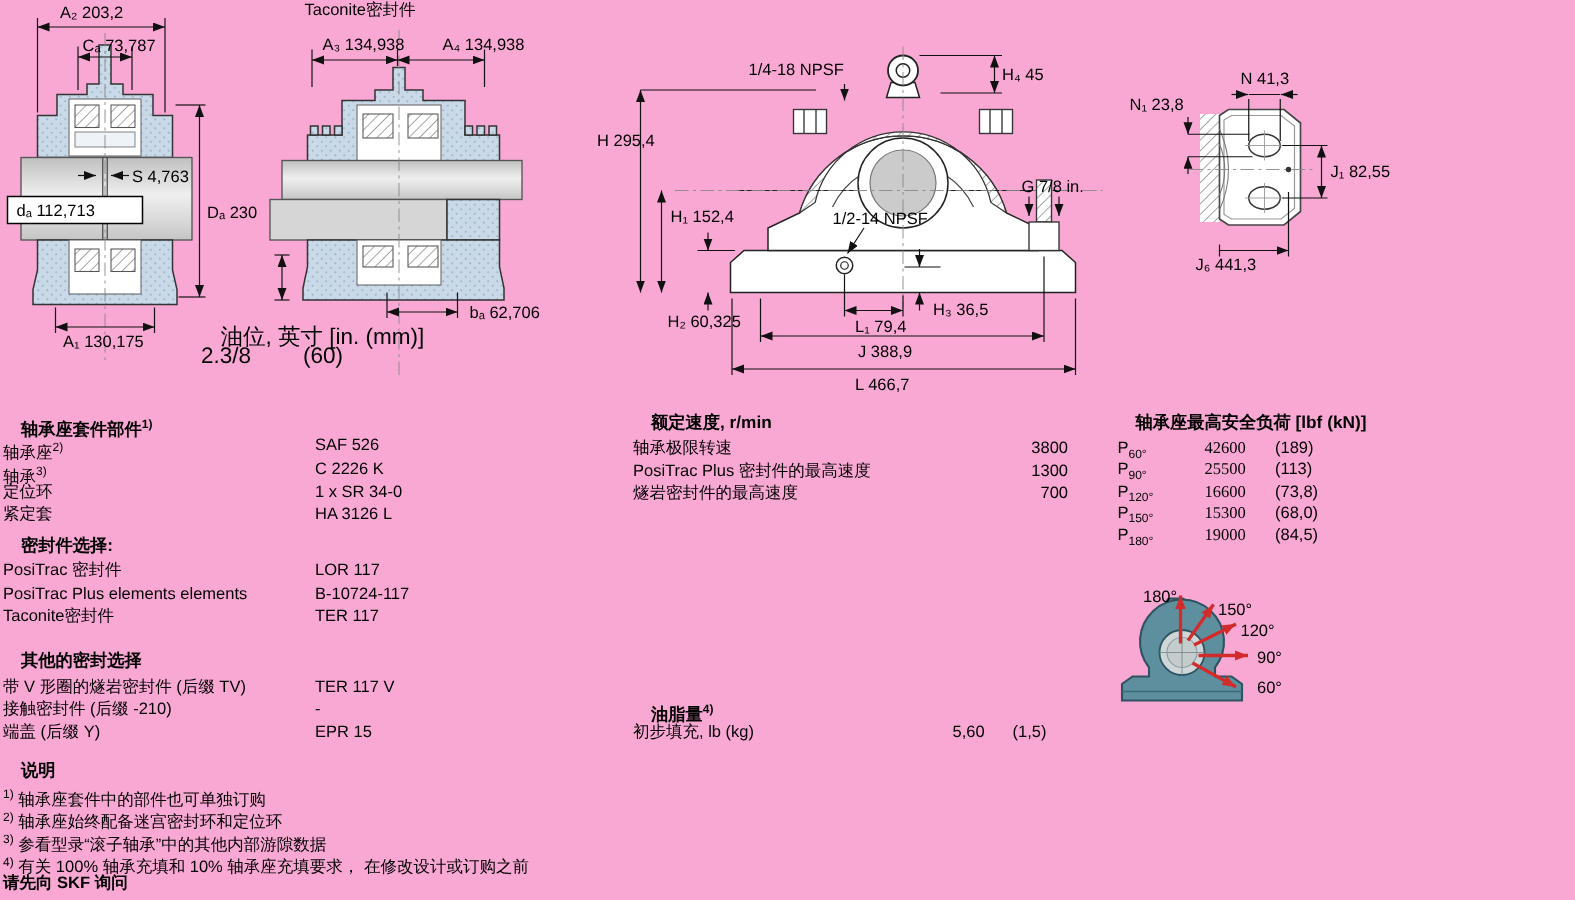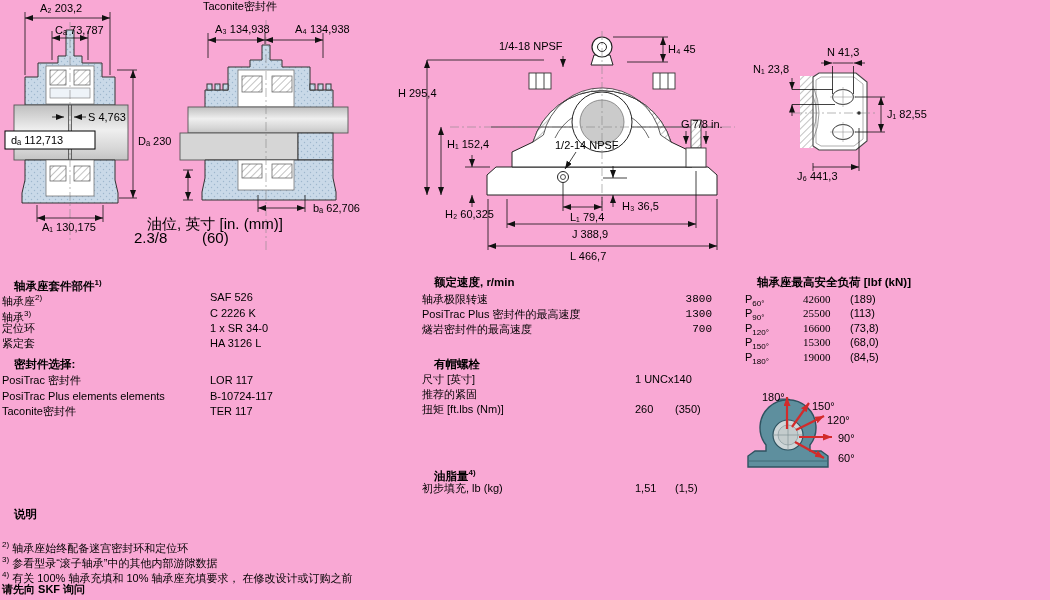--- a/index.html
+++ b/index.html
@@ -6,21 +6,21 @@
   #page{position:relative;width:1050px;height:600px;background:#f9a8d4;
         font-family:"Liberation Sans","DejaVu Sans",sans-serif;color:#000;overflow:hidden;}
   svg{position:absolute;overflow:visible;}
   svg text{font-family:"Liberation Sans","DejaVu Sans",sans-serif;font-size:11px;fill:#000;}
   .sec{position:absolute;font-size:11px;line-height:13px;white-space:nowrap;}
   .hd{position:absolute;left:0;top:0;font-weight:700;font-size:11.5px;margin-left:12px;}
   .row{position:absolute;left:0;}
   .rv{position:absolute;left:208px;}
   .c1{position:absolute;left:213px;}
   .c2{position:absolute;left:253px;}
-  .num{position:absolute;left:218px;width:72px;text-align:right;font-family:Liberation Mono, monospace;}
+  .num{position:absolute;left:218px;width:72px;text-align:right;}
   .pv{position:absolute;left:58px;font-family:Liberation Serif, serif;}
   .pk{position:absolute;left:105px;}
   sup{font-size:8px;}
   .psub{font-size:8px;}
   .note{position:absolute;left:0;white-space:nowrap;}
   .oil{position:absolute;font-size:15px;white-space:nowrap;}
 </style>
 </head>
 <body>
 
@@ -278,51 +278,52 @@
     <div class="row" style="top:61px"><span>紧定套</span><span class="rv">HA 3126 L</span></div>
   </div>
 
   <div class="sec" style="left:2px;top:358px;width:330px;height:65px">
     <div class="hd">密封件选择:</div>
     <div class="row" style="top:16px"><span>PosiTrac 密封件</span><span class="rv">LOR 117</span></div>
     <div class="row" style="top:32px"><span>PosiTrac Plus elements elements</span><span class="rv">B-10724-117</span></div>
     <div class="row" style="top:47px"><span>Taconite密封件</span><span class="rv">TER 117</span></div>
   </div>
 
+  <div class="sec" style="left:2px;top:435px;width:330px;height:65px">
+    <div class="hd">其他的密封选择</div>
+    <div class="row" style="top:17px"><span>带 V 形圈的燧岩密封件 (后缀 TV)</span><span class="rv">TER 117 V</span></div>
+    <div class="row" style="top:32px"><span>接触密封件 (后缀 -210)</span><span class="rv">-</span></div>
+    <div class="row" style="top:47px"><span>端盖 (后缀 Y)</span><span class="rv">EPR 15</span></div>
+  </div>
 
   <div class="sec" style="left:422px;top:276px;width:300px;height:60px">
     <div class="hd">额定速度, r/min</div>
     <div class="row" style="top:17px"><span>轴承极限转速</span><span class="num">3800</span></div>
     <div class="row" style="top:32px"><span>PosiTrac Plus 密封件的最高速度</span><span class="num">1300</span></div>
     <div class="row" style="top:47px"><span>燧岩密封件的最高速度</span><span class="num">700</span></div>
   </div>
 
-  <div class="sec" style="left:422px;top:358px;width:300px;height:60px">
-    <div class="hd">有帽螺栓</div>
-    <div class="row" style="top:15px"><span>尺寸 [英寸]</span><span class="c1">1 UNCx140</span></div>
-    <div class="row" style="top:30px"><span>推荐的紧固</span></div>
-    <div class="row" style="top:45px"><span>扭矩 [ft.lbs (Nm)]</span><span class="c1">260</span><span class="c2">(350)</span></div>
-  </div>
 
 
   <div class="sec" style="left:422px;top:466px;width:300px;height:35px">
     <div class="hd"><span>油脂量</span><sup>4)</sup></div>
-    <div class="row" style="top:16px"><span>初步填充, lb (kg)</span><span class="c1">1,51</span><span class="c2">(1,5)</span></div>
+    <div class="row" style="top:16px"><span>初步填充, lb (kg)</span><span class="c1">5,60</span><span class="c2">(1,5)</span></div>
   </div>
 
   <div class="sec" style="left:745px;top:276px;width:260px;height:95px">
     <div class="hd">轴承座最高安全负荷 [lbf (kN)]</div>
     <div class="row" style="top:17px"><span><span>P</span><sub class="psub">60°</sub></span><span class="pv">42600</span><span class="pk">(189)</span></div>
     <div class="row" style="top:31px"><span><span>P</span><sub class="psub">90°</sub></span><span class="pv">25500</span><span class="pk">(113)</span></div>
     <div class="row" style="top:46px"><span><span>P</span><sub class="psub">120°</sub></span><span class="pv">16600</span><span class="pk">(73,8)</span></div>
     <div class="row" style="top:60px"><span><span>P</span><sub class="psub">150°</sub></span><span class="pv">15300</span><span class="pk">(68,0)</span></div>
     <div class="row" style="top:75px"><span><span>P</span><sub class="psub">180°</sub></span><span class="pv">19000</span><span class="pk">(84,5)</span></div>
   </div>
 
   <div class="sec" style="left:2px;top:508px;width:420px;height:90px">
     <div class="hd">说明</div>
+    <div class="note" style="top:15px"><sup>1)</sup> <span>轴承座套件中的部件也可单独订购</span></div>
     <div class="note" style="top:30px"><sup>2)</sup> <span>轴承座始终配备迷宫密封环和定位环</span></div>
     <div class="note" style="top:45px"><sup>3)</sup> <span>参看型录“滚子轴承”中的其他内部游隙数据</span></div>
     <div class="note" style="top:60px"><sup>4)</sup> <span>有关 100% 轴承充填和 10% 轴承座充填要求， 在修改设计或订购之前</span></div>
     <div class="note" style="top:75px;font-weight:700">请先向 SKF 询问</div>
   </div>
 
 </div>
 
 </body></html>

